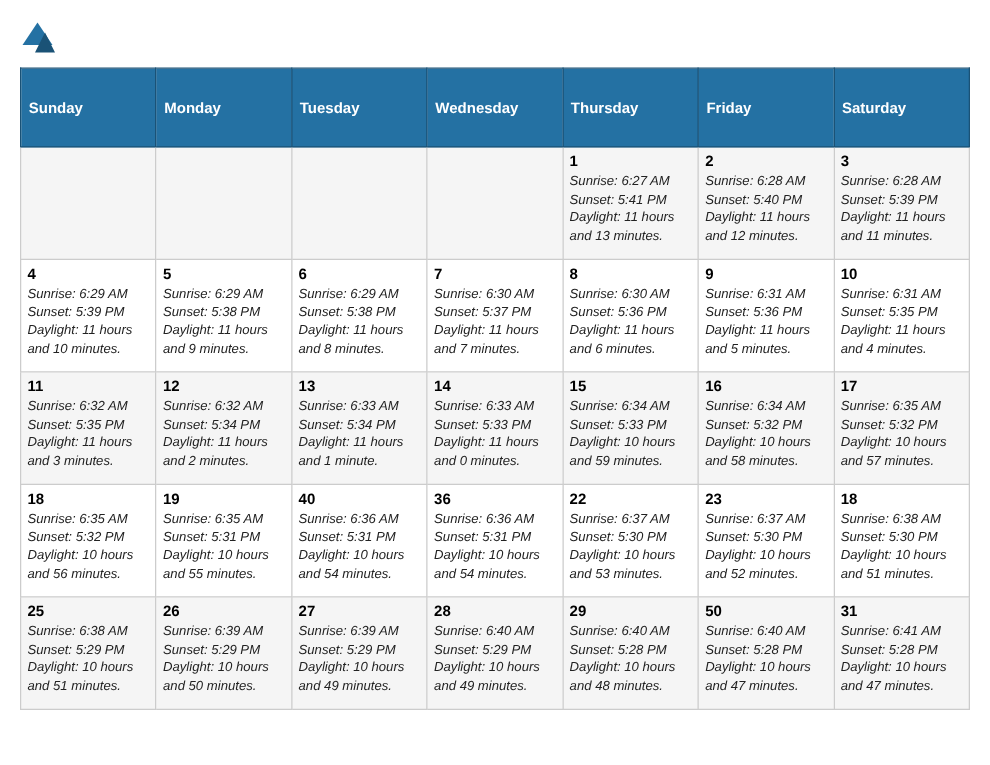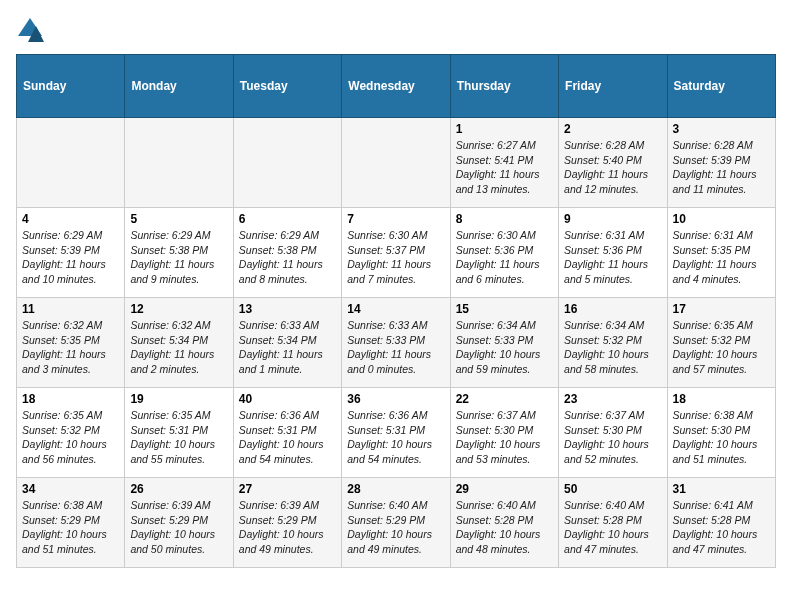--- a/index.html
+++ b/index.html
@@ -292,21 +292,21 @@
         <td>
           <div class="day-number">18</div>
           <div class="day-info" style="white-space: pre-line;">Sunrise: 6:38 AM
 Sunset: 5:30 PM
 Daylight: 10 hours
 and 51 minutes.</div>
         </td>
       </tr>
       <tr>
         <td>
-          <div class="day-number">34</div>
+          <div class="day-number">25</div>
           <div class="day-info" style="white-space: pre-line;">Sunrise: 6:38 AM
 Sunset: 5:29 PM
 Daylight: 10 hours
 and 51 minutes.</div>
         </td>
         <td>
           <div class="day-number">26</div>
           <div class="day-info" style="white-space: pre-line;">Sunrise: 6:39 AM
 Sunset: 5:29 PM
 Daylight: 10 hours

